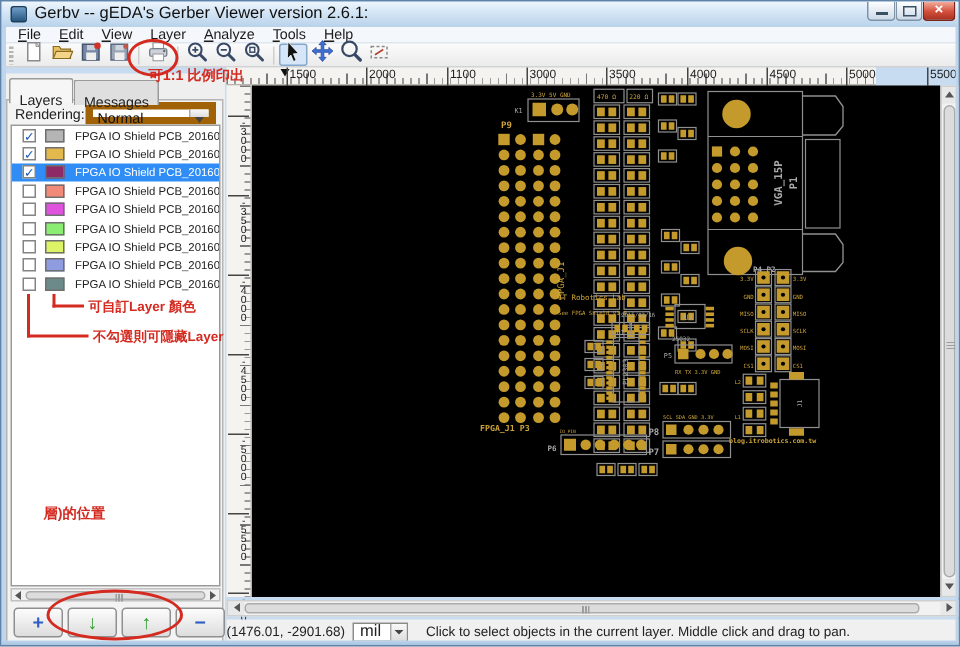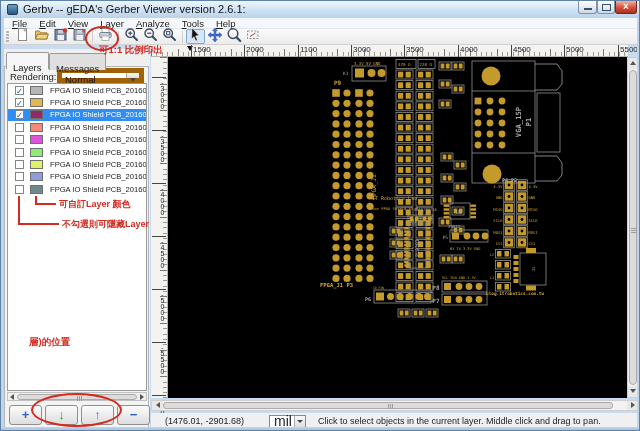--- a/index.html
+++ b/index.html
@@ -68,21 +68,21 @@
   .ann{position:absolute;color:#d42a20;font-size:9px;font-weight:bold;white-space:nowrap;z-index:20;}
   .redline{position:absolute;background:#d42a20;z-index:19;}
   .list-hscroll{position:absolute;left:3px;top:343px;width:140px;height:9px;background:#f0f0f0;border:1px solid #c2c2c2;}
   .lbtn{position:absolute;top:356px;width:33px;height:20px;border:1px solid #8f8f8f;border-radius:3px;
     background:linear-gradient(#fcfcfc,#dddddd);text-align:center;font-weight:bold;font-size:13px;line-height:18px;}
   .lbtn.blue{color:#2f5fc4;} .lbtn.green{color:#2e9e2e;}
   .red-circle-buttons{position:absolute;left:27px;top:344px;width:91px;height:34px;
     border:2.5px solid #d42a20;border-radius:50%;z-index:60;pointer-events:none;}
 
   
-  .hruler{position:absolute;left:150px;top:44px;width:477px;height:12px;background:#f5f3ef;
+  .hruler{position:absolute;left:150px;top:44px;width:433px;height:12px;background:#f5f3ef;
     border-bottom:1px solid #b9b5ad;
     background-image:repeating-linear-gradient(90deg,#777 0 1px,transparent 1px 26.6px),
                      repeating-linear-gradient(90deg,#9a9a9a 0 1px,transparent 1px 5.32px);
     background-size:477px 7px,477px 4px;background-position:left bottom,left bottom;background-repeat:no-repeat;}
   .hrlabel{position:absolute;top:0;height:12px;border-left:1px solid #444;padding-left:1px;
     font-size:8px;color:#222;line-height:9px;}
   .hmarker{position:absolute;left:36px;top:1px;width:0;height:0;
     border-left:3.5px solid transparent;border-right:3.5px solid transparent;border-top:5px solid #111;}
   .vruler{position:absolute;left:150px;top:56px;width:17px;height:341px;background:#f5f3ef;
     border-right:1px solid #b9b5ad;
@@ -114,23 +114,23 @@
   .tri-dn-s{width:0;height:0;border-left:3px solid transparent;border-right:3px solid transparent;
     border-top:4px solid #555;margin:3px auto;}
   .tri-l-s{width:0;height:0;border-top:3px solid transparent;border-bottom:3px solid transparent;
     border-right:4px solid #555;margin:1px auto;}
   .tri-r-s{width:0;height:0;border-top:3px solid transparent;border-bottom:3px solid transparent;
     border-left:4px solid #555;margin:1px auto;}
 
   
   .statusbar{position:absolute;left:150px;top:412px;width:488px;height:16px;background:#f0f0f0;
     display:flex;align-items:center;font-size:9px;color:#222;}
-  .coords{margin-left:14px;width:84px;white-space:nowrap;}
+  .coords{width:84px;white-space:nowrap;}
   .unit-combo{position:relative;width:37px;height:13px;background:#fff;border:1px solid #8a8a8a;
-    font-size:14px;line-height:11px;padding-left:4px;margin-left:20px;}
+    font-size:11px;line-height:11px;padding-left:4px;margin-left:0;}
   .unit-combo .dd{position:absolute;right:0;top:0;bottom:0;width:11px;border-left:1px solid #aaa;
     background:linear-gradient(#f8f8f8,#dedede);}
   .unit-combo .tri-down{left:2px;top:4px;border-left-width:3px;border-right-width:3px;border-top-width:3.5px;}
   .hint{margin-left:12px;white-space:nowrap;}
 
   
   .frame-b{position:absolute;left:0;right:0;bottom:0;height:3px;background:linear-gradient(#bed5ec,#a9c4e0);}
   .frame-l{position:absolute;left:0;top:17px;bottom:0;width:3px;background:#bed5ec;}
   .frame-r{position:absolute;right:0;top:17px;bottom:0;width:2px;background:#bed5ec;}
 </style>

